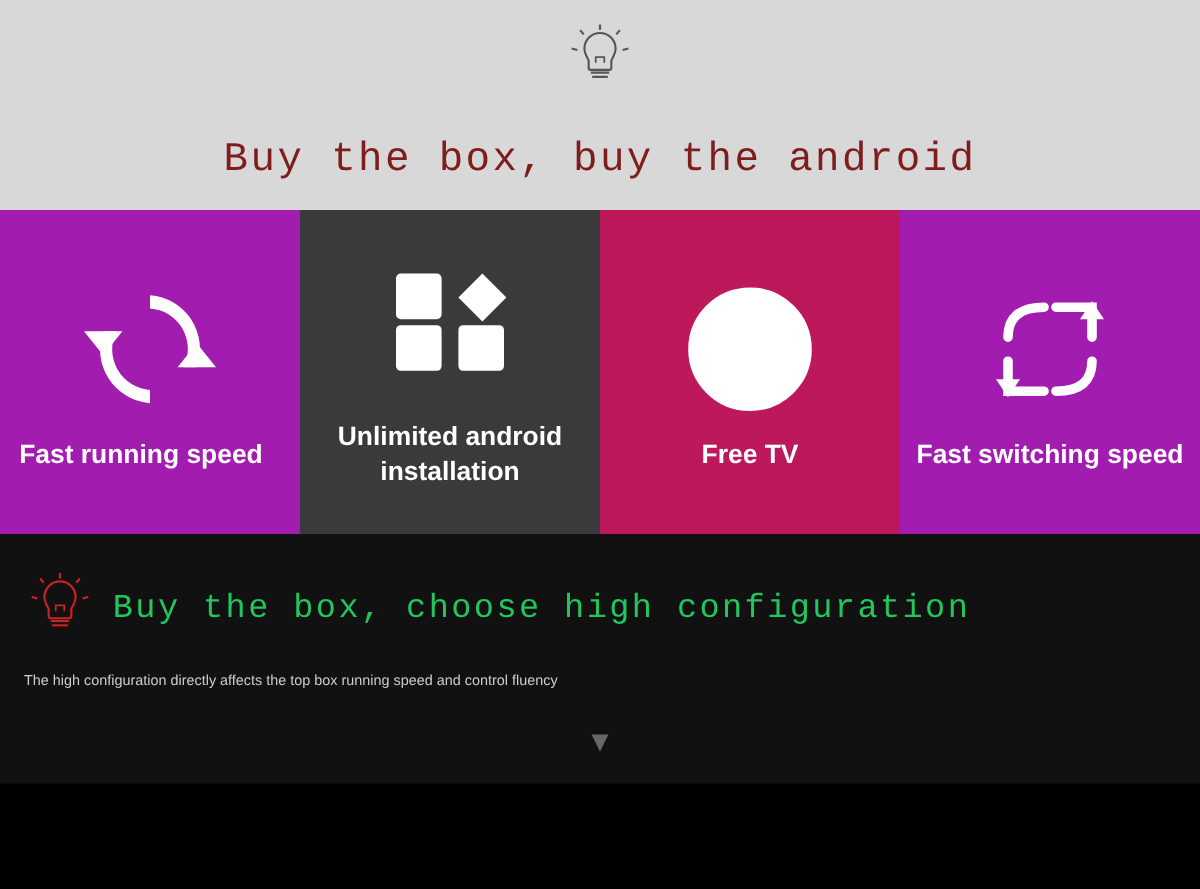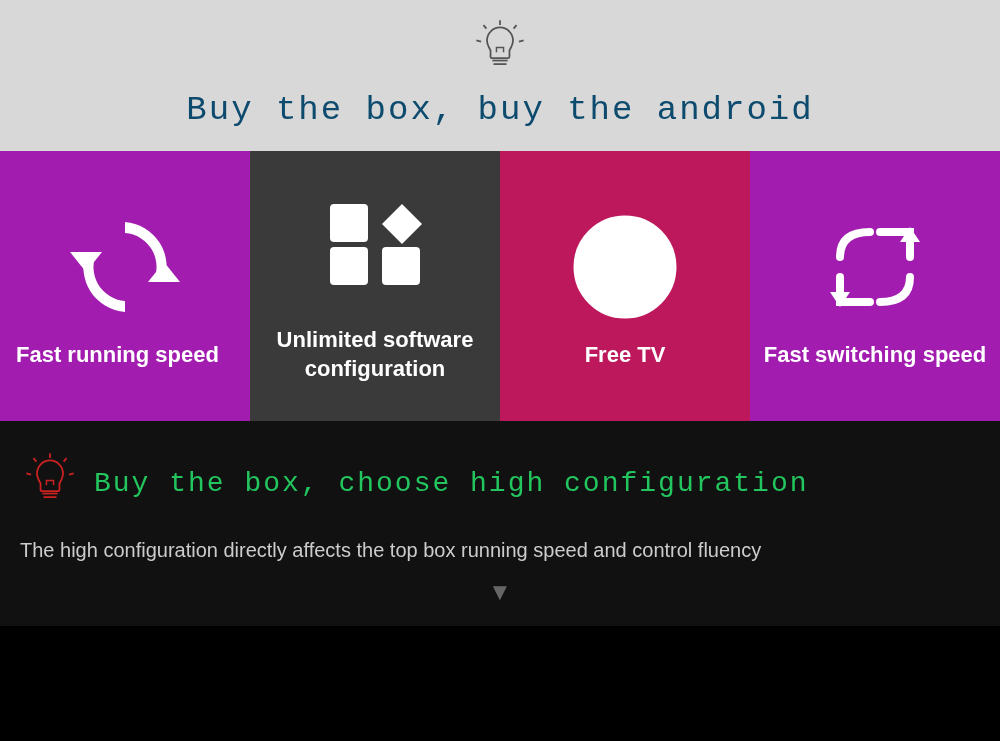--- a/index.html
+++ b/index.html
@@ -11,23 +11,24 @@
       width: 100%;
       padding: 18px 0 22px 0;
       display: flex;
       flex-direction: column;
       align-items: center;
     }
 
     .tagline-top {
       font-family: 'Courier New', Courier, monospace;
       font-size: 34px;
-      color: #0c4a6e;
+      color: #7f1d1d;
       letter-spacing: 2px;
       text-align: left;
+      margin-top: 24px;
     }
 
     
     .features-grid {
       display: grid;
       grid-template-columns: repeat(4, 1fr);
       width: 100%;
       height: 270px;
     }
 
@@ -82,23 +83,23 @@
 
     .tagline-bottom {
       font-family: 'Courier New', Courier, monospace;
       font-size: 28px;
       color: #22c55e;
       letter-spacing: 2px;
     }
 
     .bottom-description {
       color: #ccc;
-      font-size: 20px;
+      font-size: 12px;
       line-height: 1.6;
-      margin-bottom: 12px;
+      margin-bottom: 28px;
     }
 
     .down-arrow {
       display: flex;
       justify-content: center;
       margin-top: 10px;
     }
     .down-arrow span {
       font-size: 24px;
       color: #666;
@@ -151,21 +152,21 @@
   <div class="feature-cell">
     <svg class="feature-icon-svg" viewBox="0 0 120 120" fill="white">
 
       <rect x="15" y="55" width="38" height="38" rx="4"></rect>
       <rect x="15" y="12" width="38" height="38" rx="4"></rect>
 
       <polygon points="87,12 107,32 87,52 67,32"></polygon>
 
       <rect x="67" y="55" width="38" height="38" rx="4"></rect>
     </svg>
-    <div class="feature-label">Unlimited software configuration</div>
+    <div class="feature-label">Unlimited android installation</div>
   </div>
 
   <div class="feature-cell">
     <svg class="feature-icon-svg" viewBox="0 0 120 120" fill="none" stroke="white" stroke-width="6">
 
       <circle cx="60" cy="60" r="48" stroke="white" stroke-width="7"></circle>
 
       <text x="50%" y="55%" dominant-baseline="middle" text-anchor="middle" font-size="52" font-weight="bold" fill="white" stroke="none" font-family="Arial">¥</text>
 
       <line x1="25" y1="95" x2="95" y2="25" stroke="white" stroke-width="7"></line>

